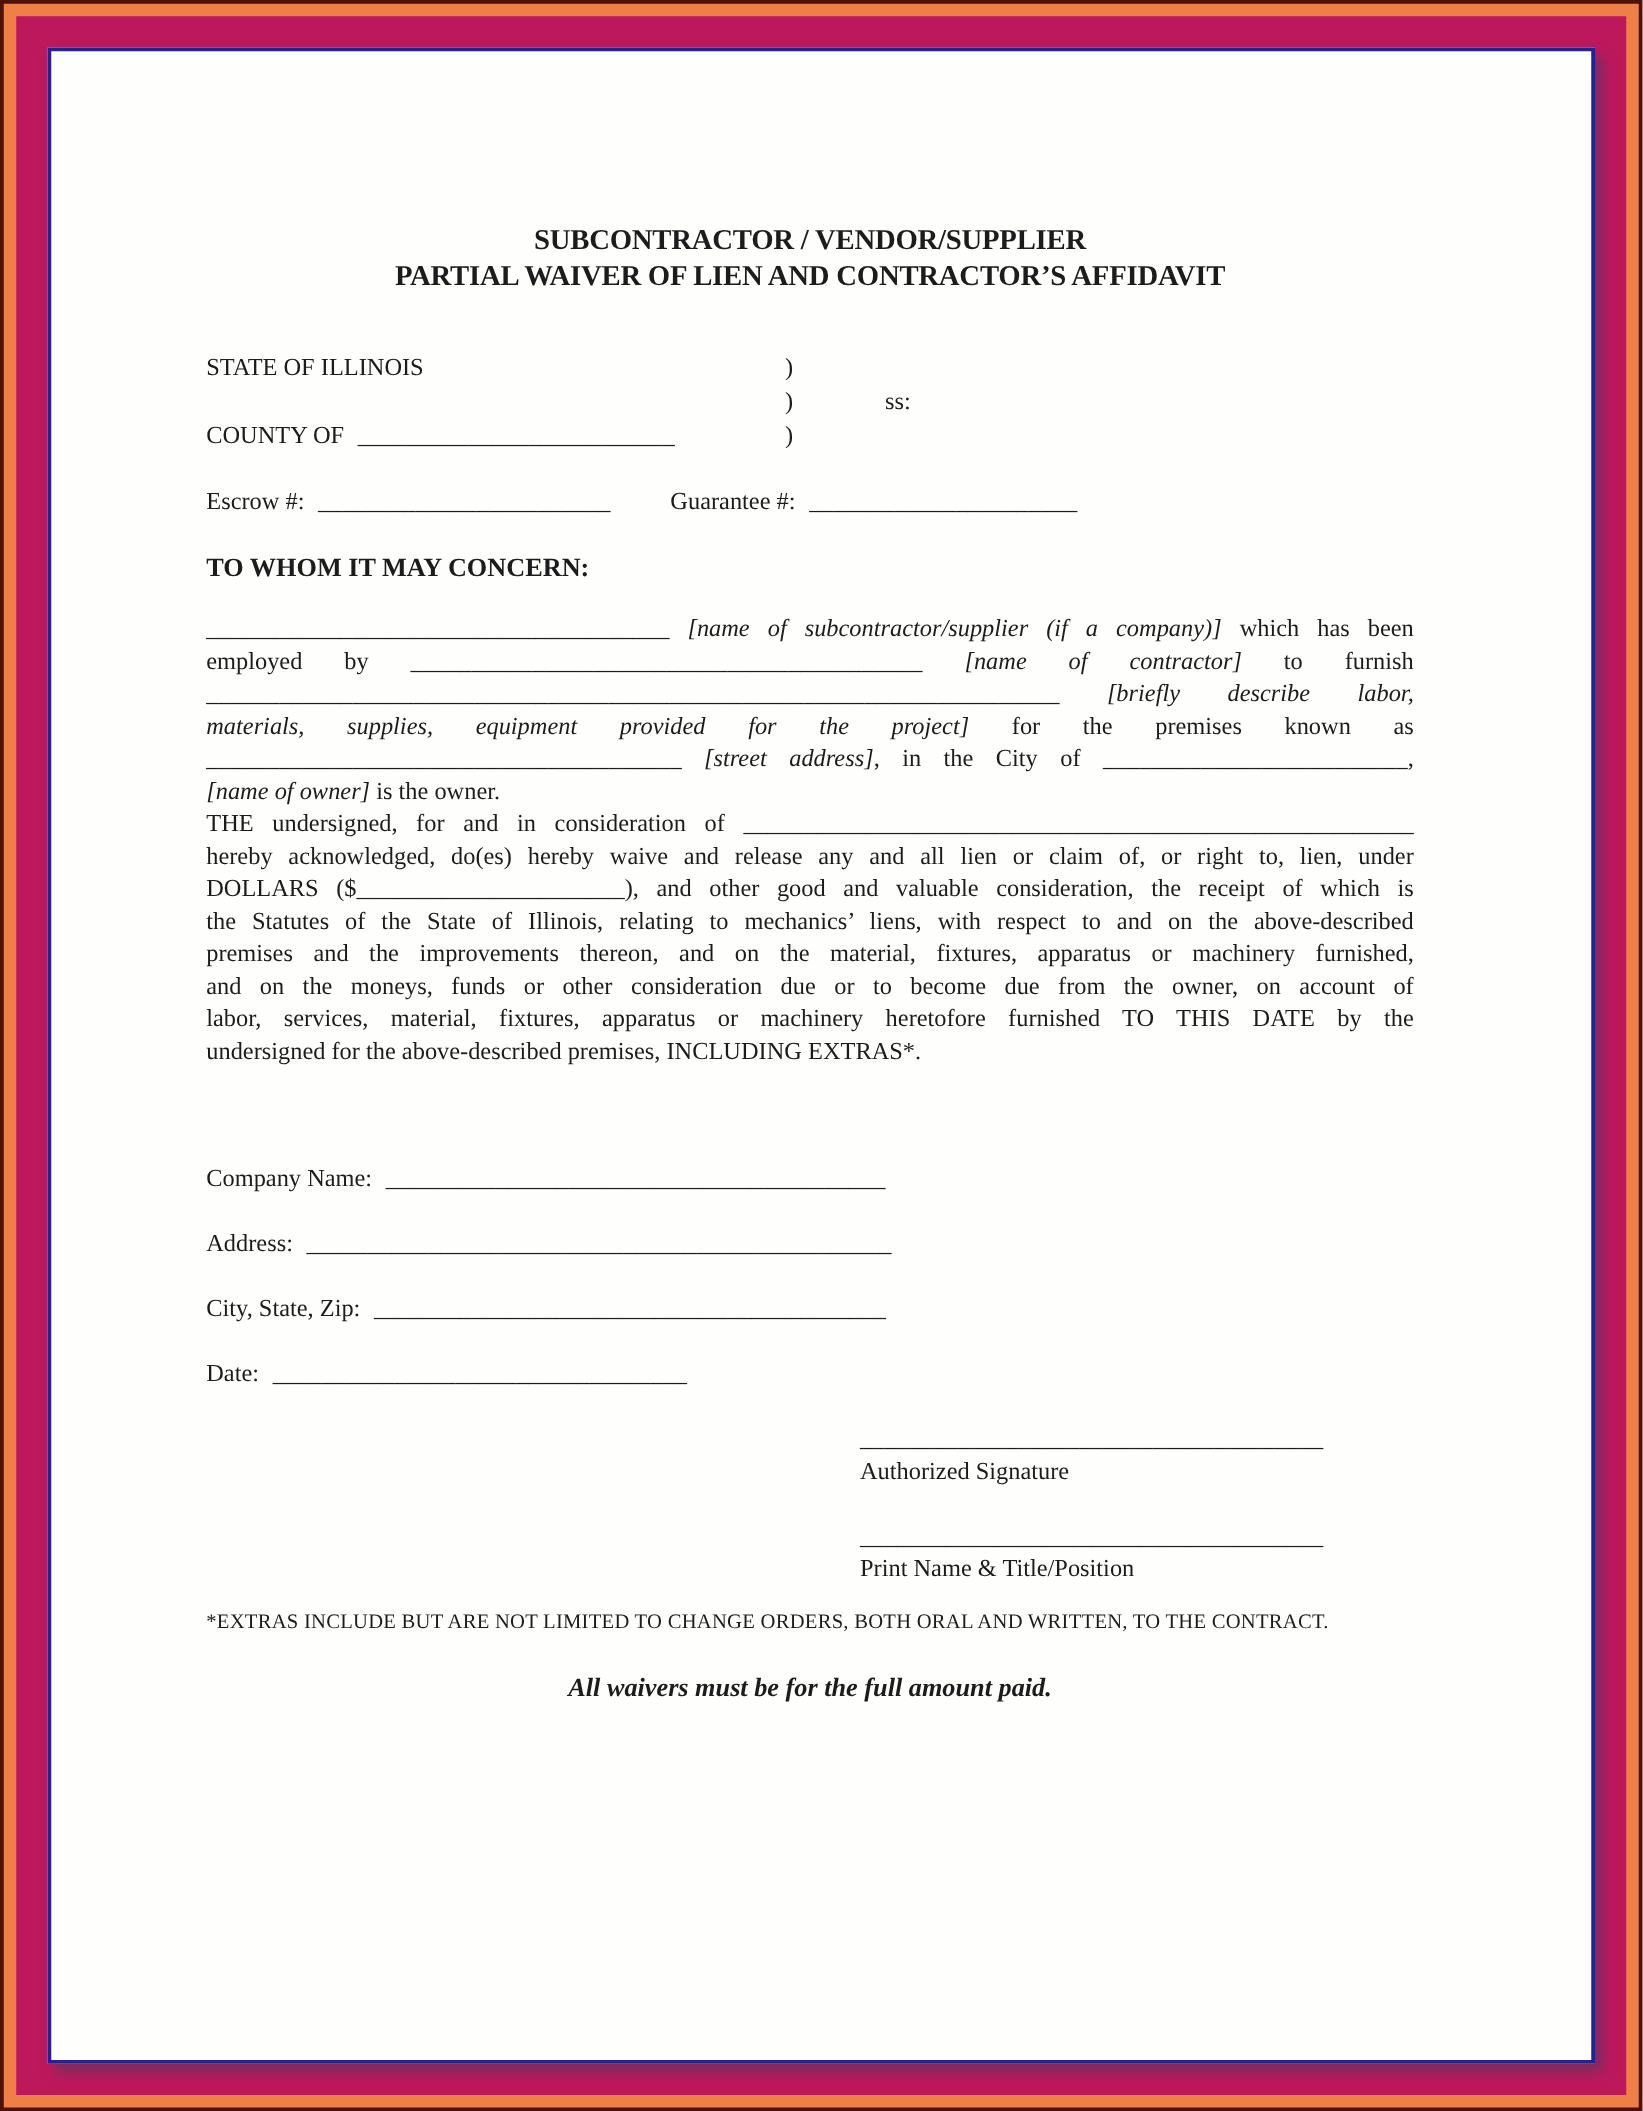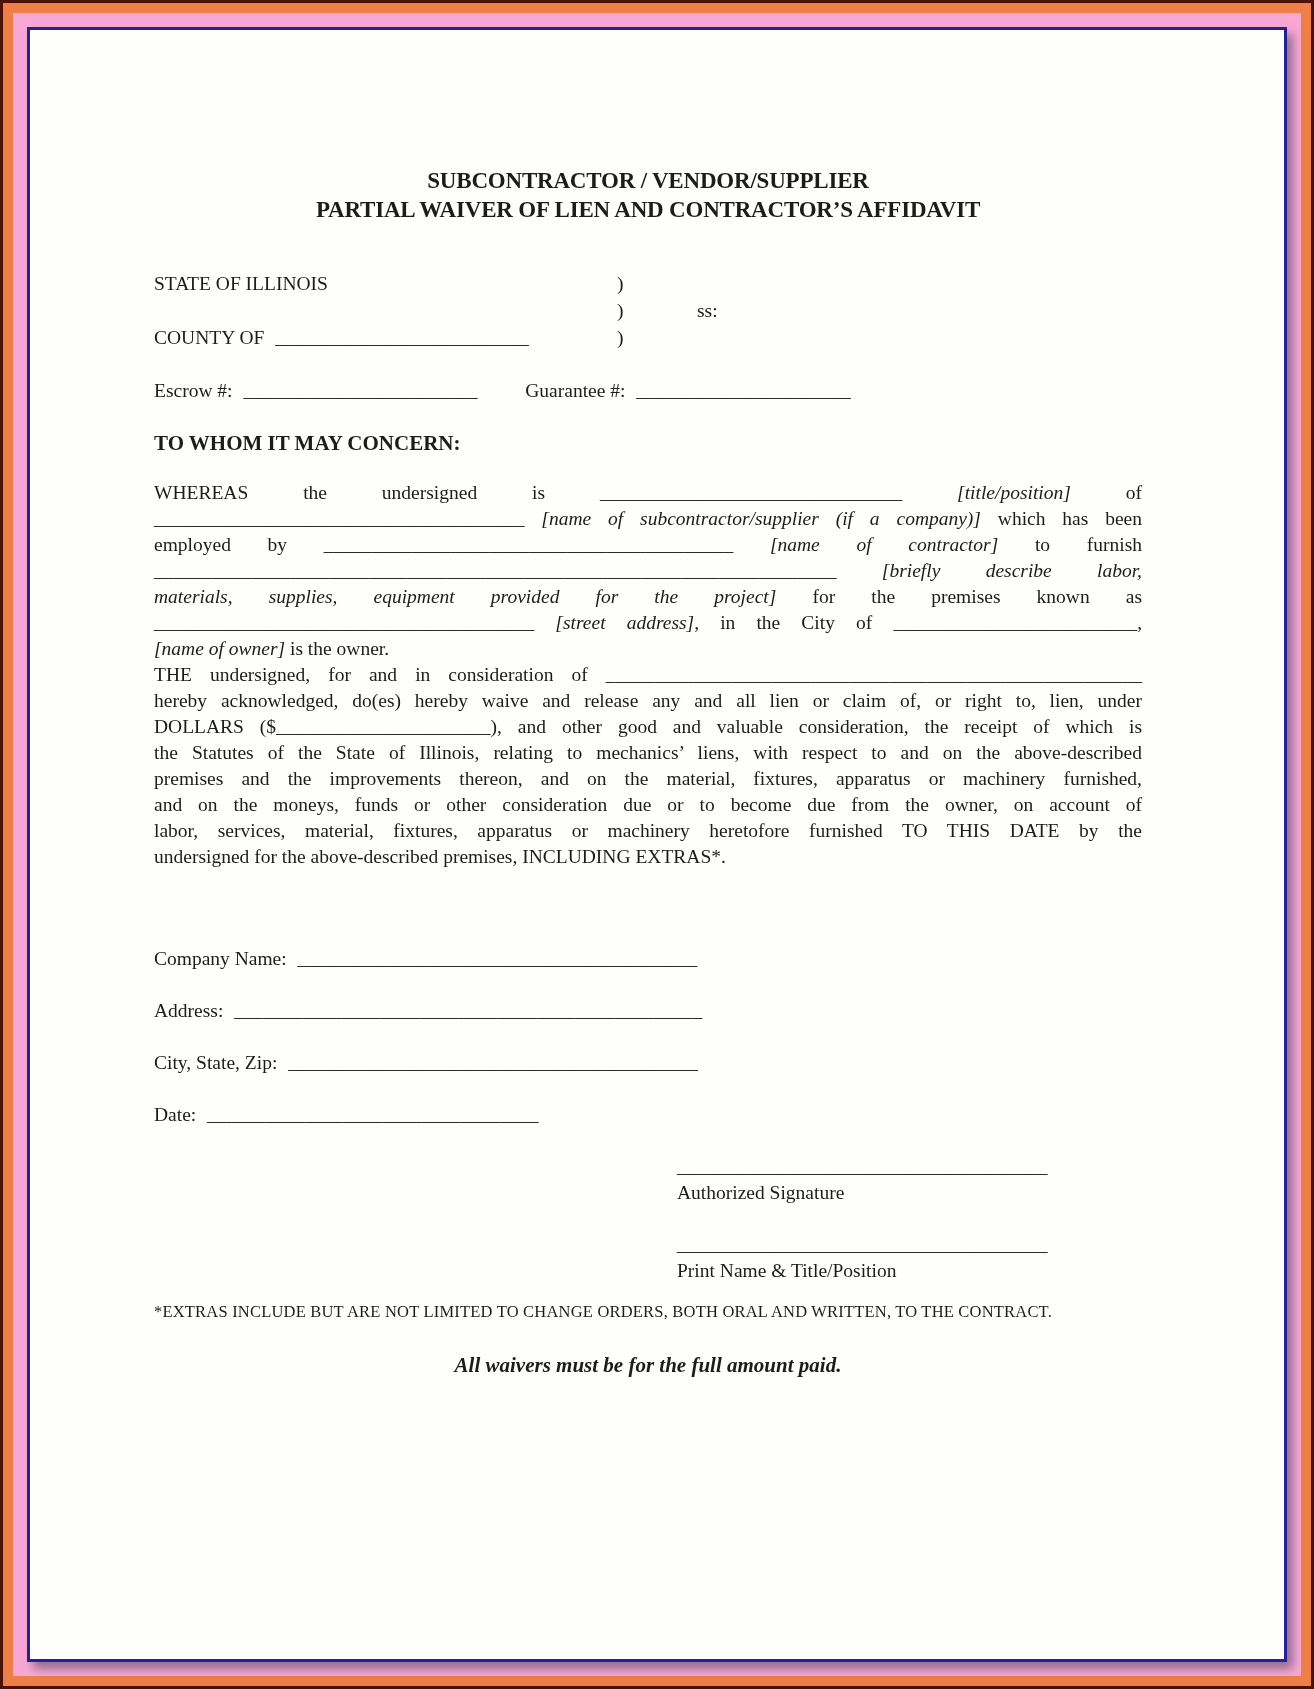--- a/index.html
+++ b/index.html
@@ -5,22 +5,22 @@
   html,body { margin:0; padding:0; background:#888; }
   * { box-sizing:border-box; }
   .frame-outer {
     width:1314px; height:1689px;
     border:3px solid #4a1208;
     background:#ee7f47;
     padding:10px;
   }
   .frame-white {
     width:100%; height:100%;
-    background:#f9a8d4;
-    padding:14px;
+    background:#be185d;
+    padding:25px;
   }
   .page {
     width:100%; height:100%;
     background:#fefefd;
     border:3px solid #232290;
     box-shadow:6px 7px 9px rgba(70,62,95,0.55);
   }
   .content {
     padding:136px 142px 0 124px;
     font-family:"Liberation Serif","DejaVu Serif",serif;
@@ -84,21 +84,20 @@
         <div class="refs">
           <span>Escrow #:</span>
           <span class="blank-gap">________________________</span>
           <span class="guarantee-label">Guarantee #:</span>
           <span class="blank-gap">______________________</span>
         </div>
 
         <div class="salutation">TO WHOM IT MAY CONCERN:</div>
 
         <div class="para whereas">
-          <div class="jl"><span>WHEREAS the undersigned is </span><span>_______________________________ </span><span class="it">[title/position]</span><span> of</span></div>
           <div class="jl"><span>______________________________________ </span><span class="it">[name of subcontractor/supplier (if a company)]</span><span> which has been</span></div>
           <div class="jl"><span>employed by </span><span>__________________________________________ </span><span class="it">[name of contractor]</span><span> to furnish</span></div>
           <div class="jl"><span>______________________________________________________________________ </span><span class="it">[briefly describe labor,</span></div>
           <div class="jl"><span class="it">materials, supplies, equipment provided for the project]</span><span> for the premises known as</span></div>
           <div class="jl"><span>_______________________________________ </span><span class="it">[street address]</span><span>, in the City of </span><span>_________________________,</span></div>
           <div class="ll"><span class="it">[name of owner]</span><span> is the owner.</span></div>
         </div>
 
         <div class="para consideration">
           <div class="jl"><span>THE undersigned, for and in consideration of </span><span>_______________________________________________________</span></div>

